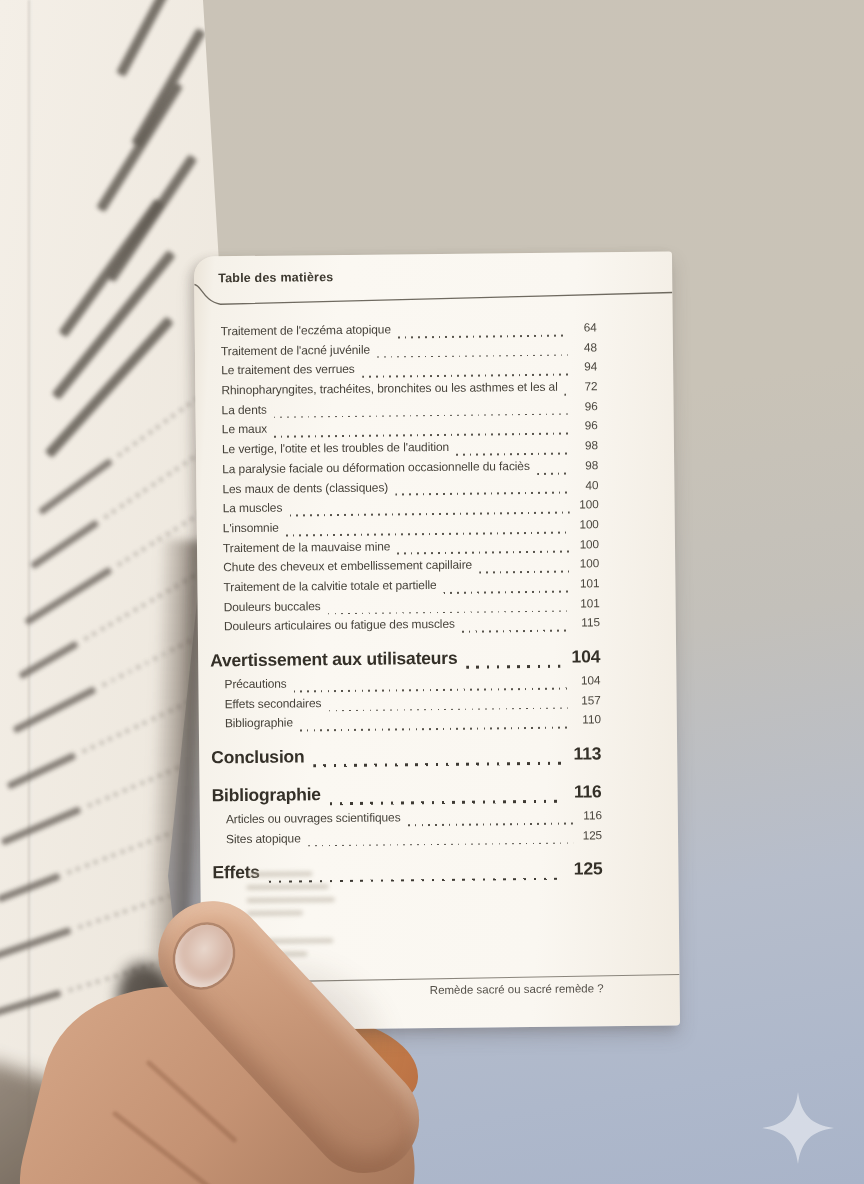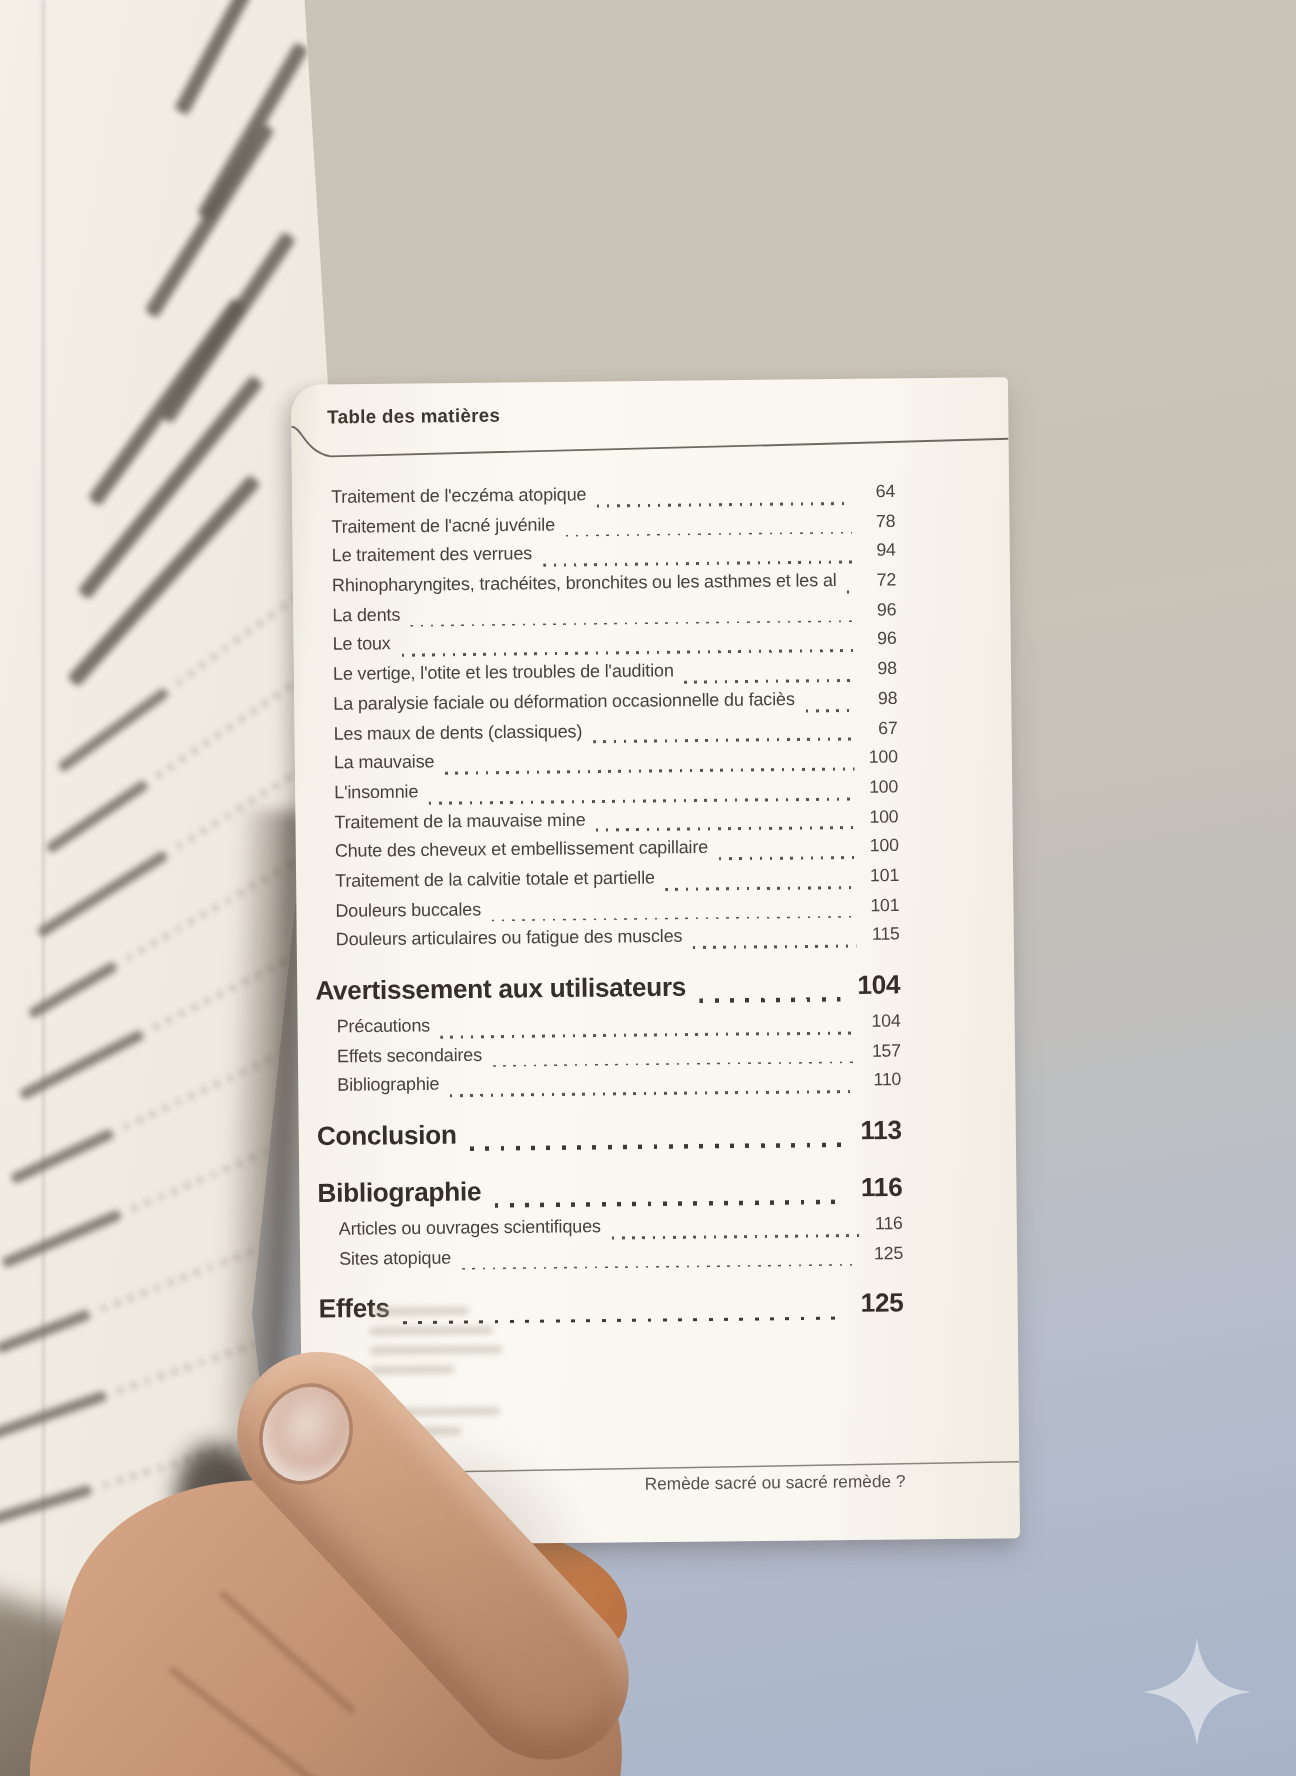--- a/index.html
+++ b/index.html
@@ -202,59 +202,59 @@
 
   <div class="toc">
       <div class="row">
         <span class="lbl">Traitement de l'eczéma atopique</span>
         <span class="dots"></span>
         <span class="num">64</span>
       </div>
       <div class="row">
         <span class="lbl">Traitement de l'acné juvénile</span>
         <span class="dots"></span>
-        <span class="num">78</span>
+        <span class="num">48</span>
       </div>
       <div class="row">
         <span class="lbl">Le traitement des verrues</span>
         <span class="dots"></span>
         <span class="num">94</span>
       </div>
       <div class="row">
         <span class="lbl">Rhinopharyngites, trachéites, bronchites ou les asthmes et les allergies</span>
         <span class="dots"></span>
         <span class="num">72</span>
       </div>
       <div class="row">
         <span class="lbl">La dents</span>
         <span class="dots"></span>
         <span class="num">96</span>
       </div>
       <div class="row">
-        <span class="lbl">Le toux</span>
+        <span class="lbl">Le maux</span>
         <span class="dots"></span>
         <span class="num">96</span>
       </div>
       <div class="row">
         <span class="lbl">Le vertige, l'otite et les troubles de l'audition</span>
         <span class="dots"></span>
         <span class="num">98</span>
       </div>
       <div class="row">
         <span class="lbl">La paralysie faciale ou déformation occasionnelle du faciès</span>
         <span class="dots"></span>
         <span class="num">98</span>
       </div>
       <div class="row">
         <span class="lbl">Les maux de dents (classiques)</span>
         <span class="dots"></span>
-        <span class="num">67</span>
-      </div>
-      <div class="row">
-        <span class="lbl">La mauvaise</span>
+        <span class="num">40</span>
+      </div>
+      <div class="row">
+        <span class="lbl">La muscles</span>
         <span class="dots"></span>
         <span class="num">100</span>
       </div>
       <div class="row">
         <span class="lbl">L'insomnie</span>
         <span class="dots"></span>
         <span class="num">100</span>
       </div>
       <div class="row">
         <span class="lbl">Traitement de la mauvaise mine</span>

